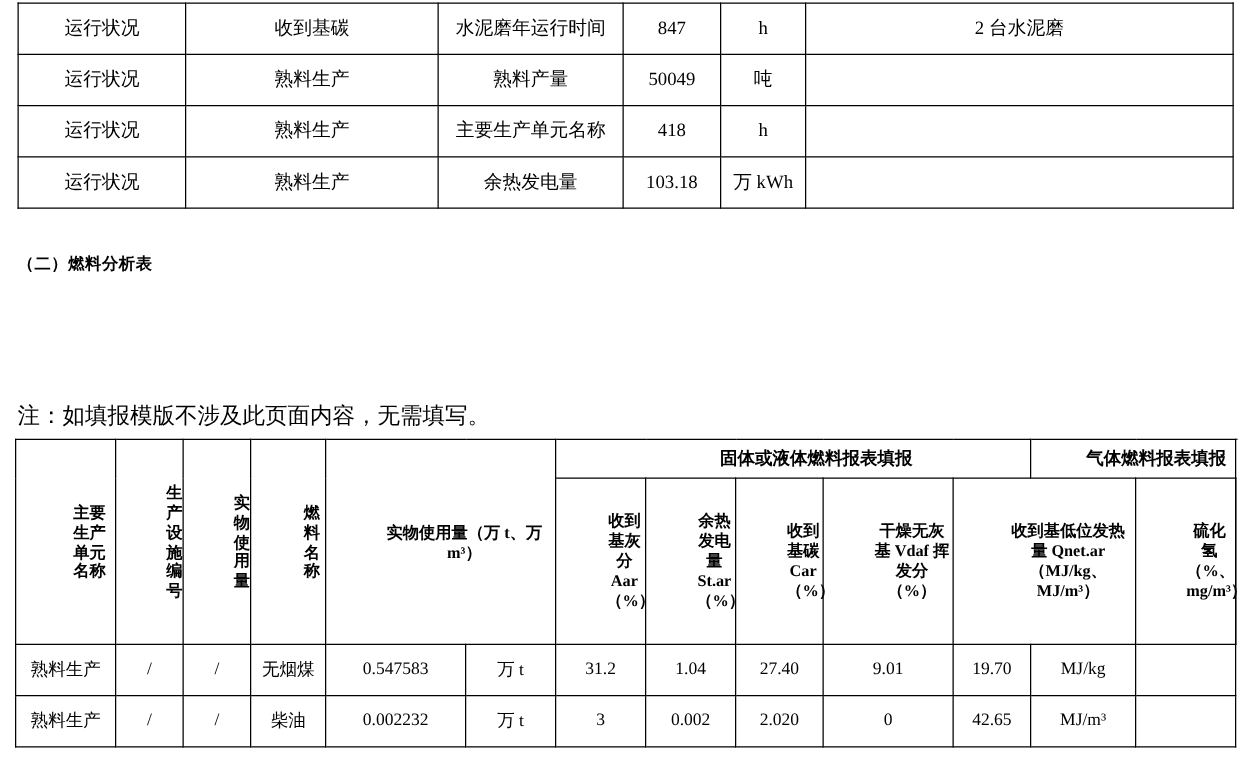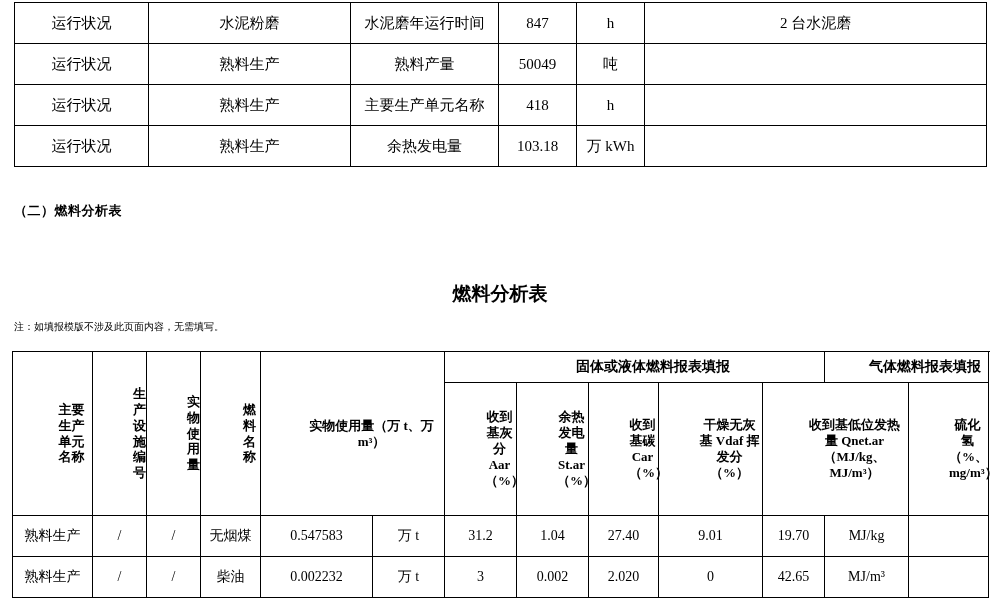--- a/index.html
+++ b/index.html
@@ -76,21 +76,21 @@
     font-size: 19px;
     font-weight: bold;
     font-family: "Liberation Serif", serif;
   }
 
   
   .note-line {
     position: absolute;
     left: 14px;
     top: 320px;
-    font-size: 10px;
+    font-size: 18px;
     font-family: Liberation Sans, sans-serif;
   }
 
   
   .fuel-table {
     position: absolute;
     left: 12px;
     top: 351px;
     width: 976px;
     font-size: 13px;
@@ -140,21 +140,21 @@
       <col class="ops-c0">
         <col class="ops-c1">
         <col class="ops-c2">
       <col class="ops-c3">
         <col class="ops-c4">
         <col class="ops-c5">
     </colgroup>
     <tbody>
       <tr>
         <td>运行状况</td>
-        <td>水泥粉磨</td>
+        <td>收到基碳</td>
         <td>水泥磨年运行时间</td>
         <td>847</td>
         <td>h</td>
         <td>2 台水泥磨</td>
       </tr>
       <tr>
         <td>运行状况</td>
         <td>熟料生产</td>
         <td>熟料产量</td>
         <td>50049</td>
@@ -175,21 +175,20 @@
         <td>余热发电量</td>
         <td>103.18</td>
         <td>万 kWh</td>
         <td></td>
       </tr>
     </tbody>
   </table>
 
   <div class="section-heading">（二）燃料分析表</div>
 
-  <div class="table-title">燃料分析表</div>
 
   <div class="note-line">注：如填报模版不涉及此页面内容，无需填写。</div>
 
   <table class="fuel-table">
     <colgroup>
       <col class="fc0">
         <col class="fc1">
         <col class="fc2">
         <col class="fc3">
         <col class="fc4">

